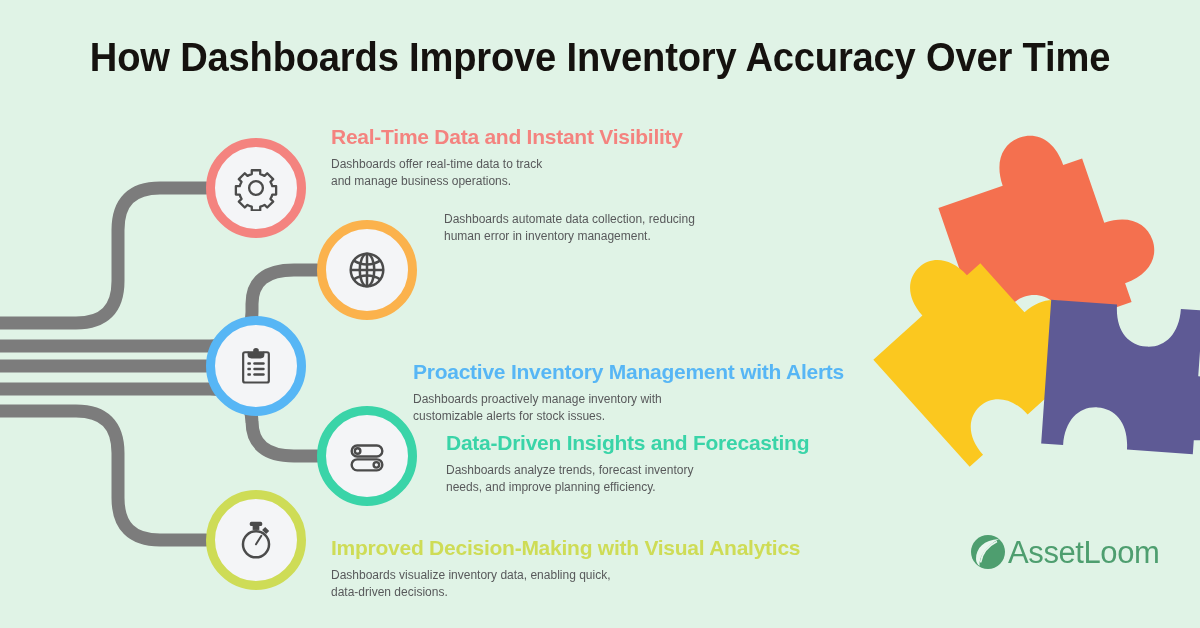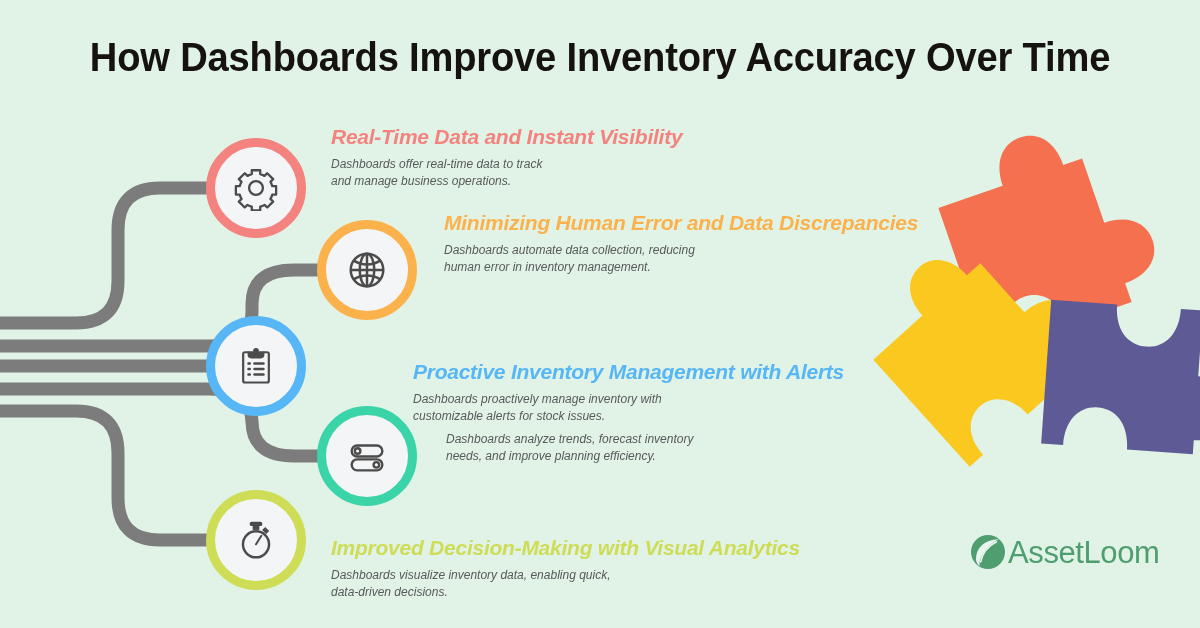--- a/index.html
+++ b/index.html
@@ -67,21 +67,20 @@
     background: #f4f5f7;
     box-sizing: border-box;
     display: flex;
     align-items: center;
     justify-content: center;
   }
   .icon-circle svg { display: block; }
 
   .step-text {
     position: absolute;
-    font-style: italic;
   }
   .step-head {
     font-size: 21px;
     font-weight: bold;
     letter-spacing: -0.25px;
     margin: 0 0 7px 0;
     white-space: nowrap;
   }
   .step-body {
     font-size: 12px;
@@ -192,21 +191,20 @@
           <circle cx="24" cy="24" r="17"></circle>
           <ellipse cx="24" cy="24" rx="7.6" ry="17"></ellipse>
           <line x1="24" y1="7" x2="24" y2="41"></line>
           <line x1="7" y1="24" x2="41" y2="24"></line>
           <path d="M10.2 14.2 a26 26 0 0 0 27.6 0"></path>
           <path d="M10.2 33.8 a26 26 0 0 1 27.6 0"></path>
         </g>
       </svg>
     </div>
     <div class="step-text" style="left:444px; top:211px; width:500px;">
-      <p class="step-head" style="color:#fbb24c;">Minimizing Human Error and Data Discrepancies</p>
       <p class="step-body">Dashboards automate data collection, reducing
 human error in inventory management.</p>
     </div>
   </div>
 
   <div class="step">
     <div class="icon-circle" style="left:206px; top:316px; border:9px solid #57b6f5;">
       <svg width="44" height="44" viewBox="0 0 48 48">
         <g stroke="#4b4b4b" stroke-width="2.4" fill="none" stroke-linejoin="round">
           <path d="M16 9 h-4 a2 2 0 0 0 -2 2 v29 a2 2 0 0 0 2 2 h24 a2 2 0 0 0 2 -2
@@ -236,20 +234,21 @@
       <svg width="46" height="46" viewBox="0 0 48 48">
         <g fill="none" stroke="#4b4b4b" stroke-width="2.5">
           <rect x="8" y="13" width="32" height="11.5" rx="5.75"></rect>
           <circle cx="14.2" cy="18.75" r="2.9"></circle>
           <rect x="8" y="27.5" width="32" height="11.5" rx="5.75"></rect>
           <circle cx="33.8" cy="33.25" r="2.9"></circle>
         </g>
       </svg>
     </div>
     <div class="step-text" style="left:446px; top:431px; width:420px;">
+      <p class="step-head" style="color:#3ad4a8;">Data-Driven Insights and Forecasting</p>
       <p class="step-body">Dashboards analyze trends, forecast inventory
 needs, and improve planning efficiency.</p>
     </div>
   </div>
 
   <div class="step">
     <div class="icon-circle" style="left:206px; top:490px; border:9px solid #cedc56;">
       <svg width="46" height="46" viewBox="0 0 48 48">
         <g fill="#4b4b4b">
           <rect x="17.5" y="5" width="13" height="4.4" rx="1.7"></rect>

